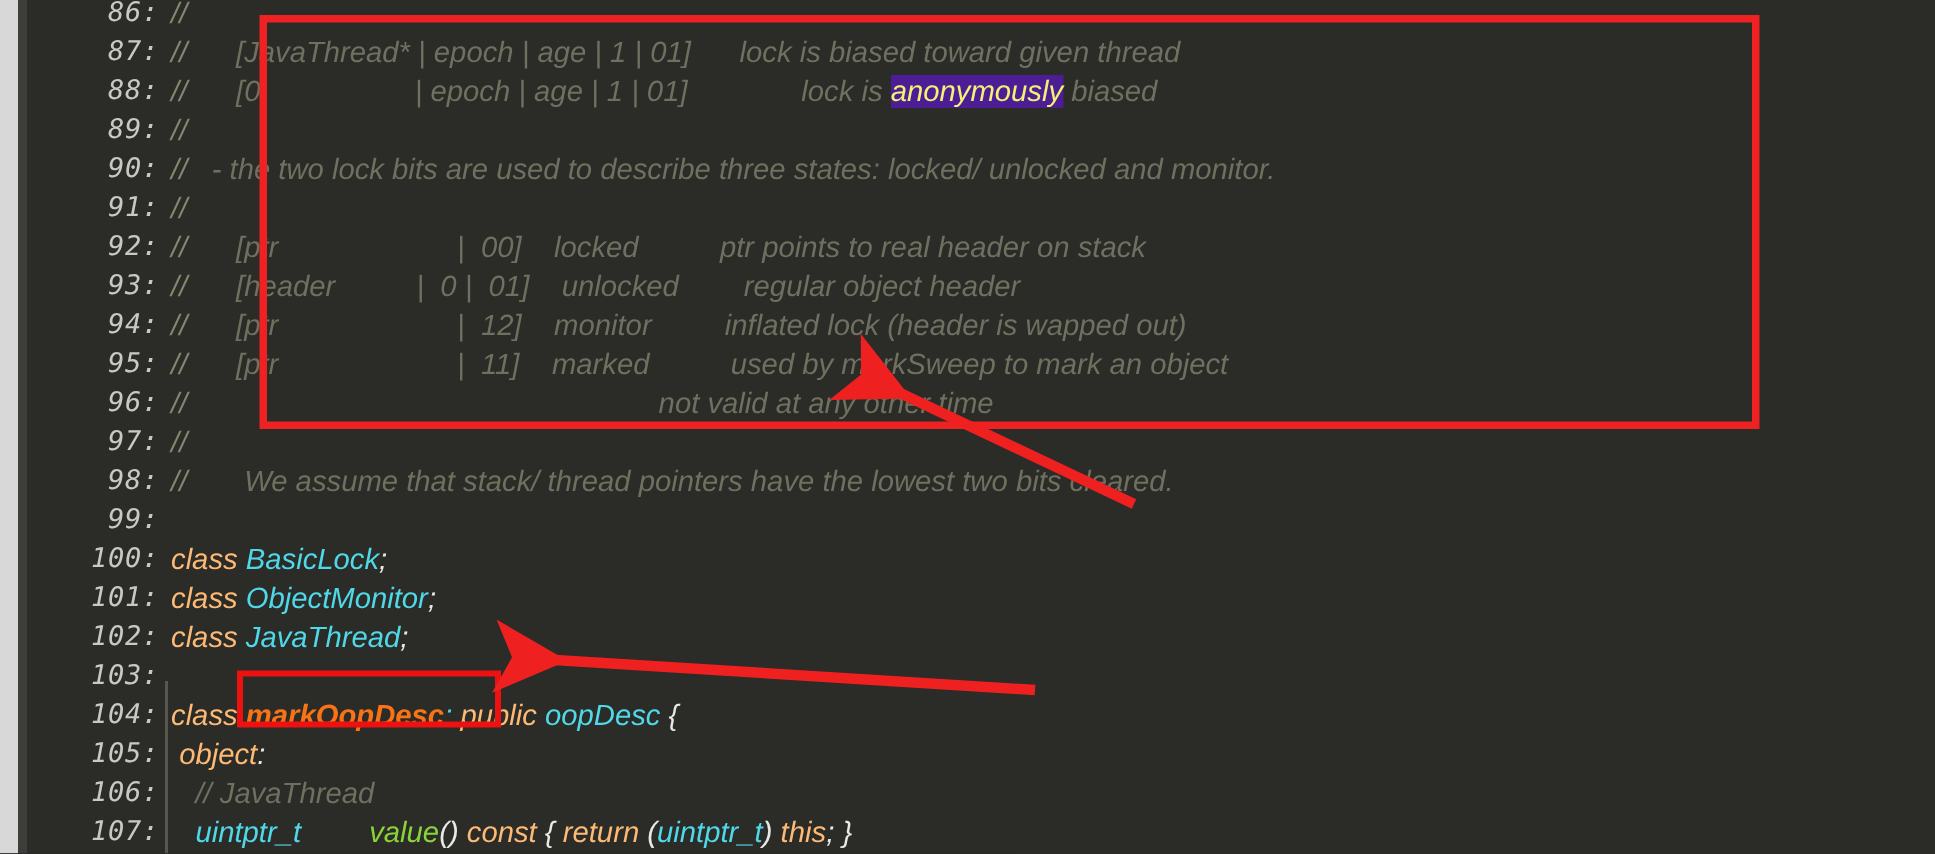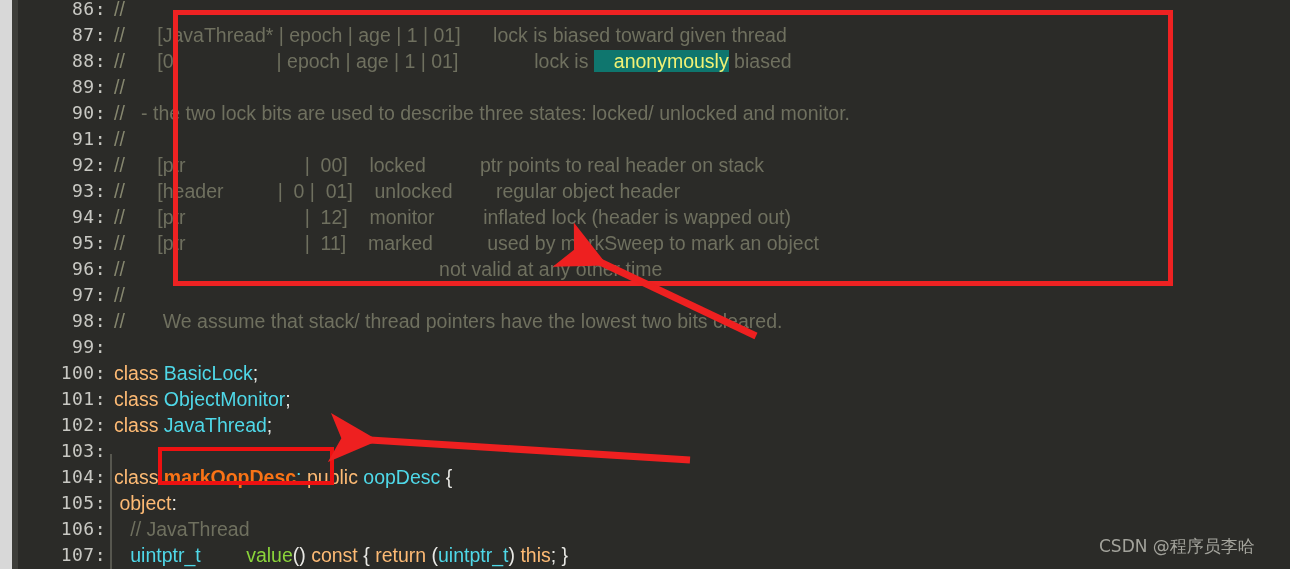--- a/index.html
+++ b/index.html
@@ -24,21 +24,21 @@
   }
   #edge-left-dark {
     position: absolute;
     left: 12px; top: 0;
     width: 6px; height: 569px;
     background: #3d3d39;
   }
   #code-area {
     position: absolute;
     left: 18px; top: 0;
-    width: 1272px; height: 569px;
+    width: 1272px; height: 569px; font-style: italic;
   }
   .code-line {
     position: absolute;
     left: 0;
     height: 26px;
     line-height: 26px;
     white-space: pre;
     font-family: "Liberation Sans", "DejaVu Sans", sans-serif;
     font-size: 19.5px;
   }
@@ -56,21 +56,21 @@
     position: absolute;
     left: 96px;
     white-space: pre;
   }
   .cm   { color: #6f705f; }           
   .cmslash { color: #86876f; }        
   .kw   { color: #fdba74; margin-top: 48px; }           
   .typ  { color: #4fd8e8; }           
   .fn   { color: #8ad43a; margin-left: 40px; }           
   .pun  { color: #e8e8e4; }           
-  .hl   { background: #0f766e; color: #f2f274; padding-left: 20px; }
+  .hl   { background: #4c1d95; color: #f2f274; }
 
   
   .fold {
     position: absolute;
     left: 92px;
     width: 2px;
     background: #57574f;
   }
 
   
@@ -160,15 +160,14 @@
       <marker id="ah" markerWidth="7" markerHeight="7" refX="1.2" refY="3.5" orient="auto" markerUnits="strokeWidth">
         <path d="M7,0 L0,3.5 L7,7 L5.3,3.5 z" fill="#ee2020"></path>
       </marker>
     </defs>
     <line x1="756" y1="336" x2="600" y2="262" stroke="#ee2020" stroke-width="7" marker-end="url(#ah)"></line>
     <line x1="690" y1="460" x2="370" y2="440" stroke="#ee2020" stroke-width="7" marker-end="url(#ah)"></line>
   </svg>
 
 
 
-  <div class="watermark" style="left:1099px; top:535px;">CSDN @程序员李哈</div>
 
 </div>
 
 </body></html>

